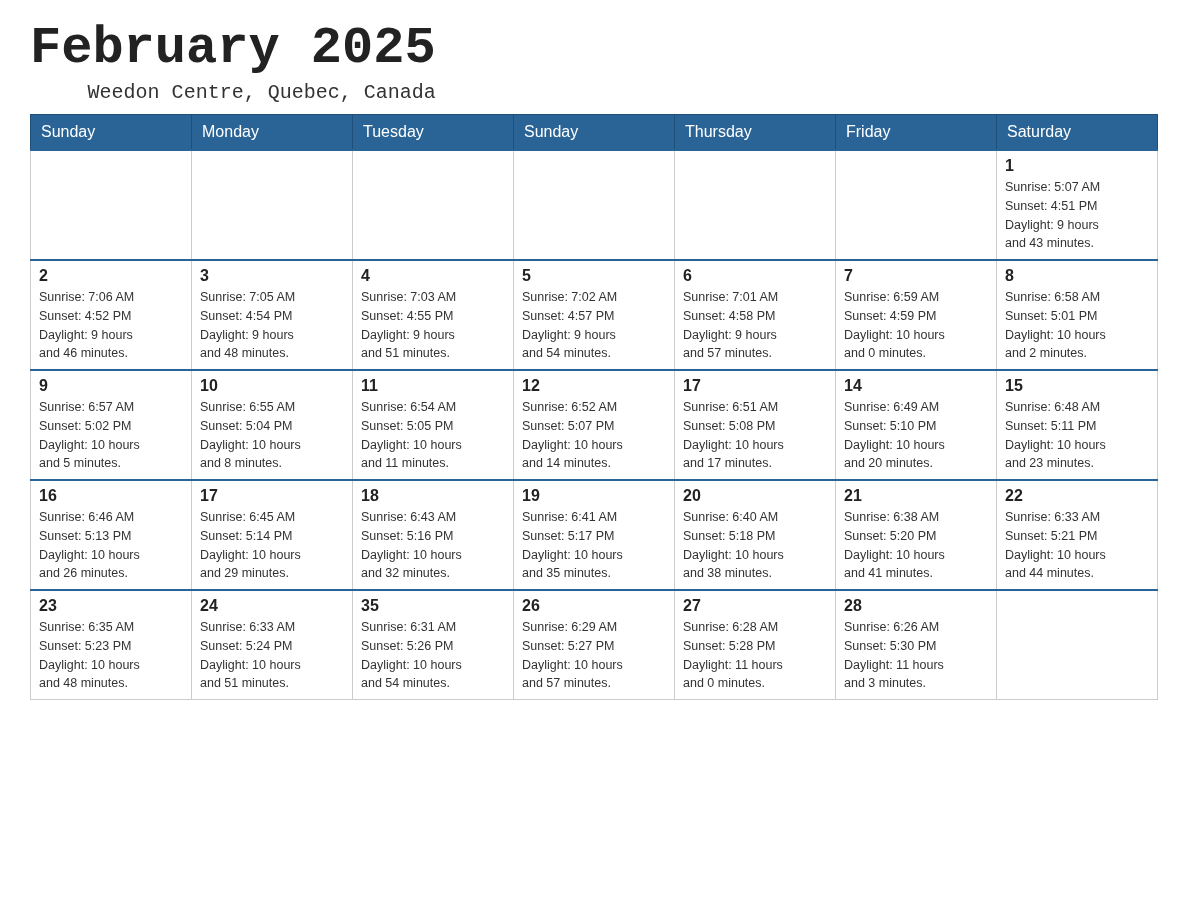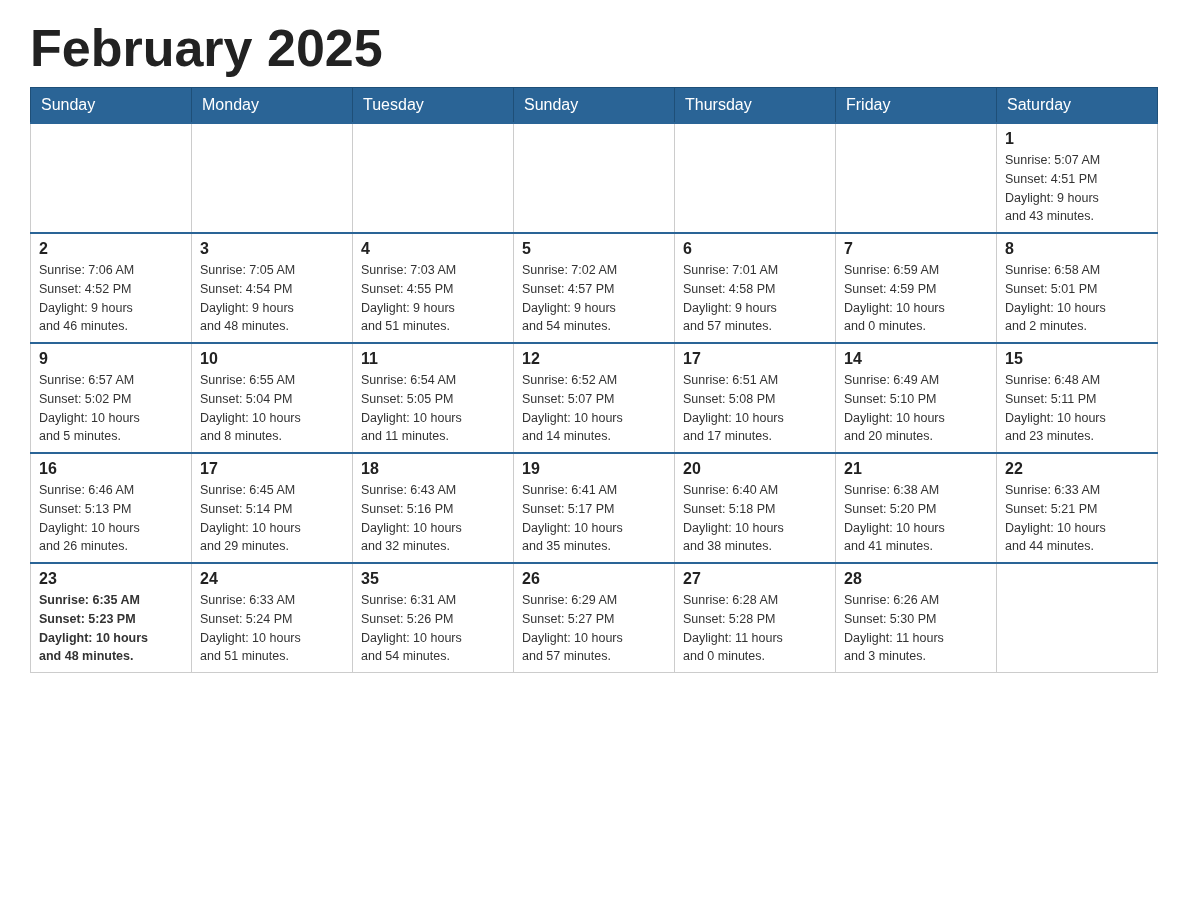--- a/index.html
+++ b/index.html
@@ -28,20 +28,21 @@
       letter-spacing: -0.5px;
     }
     .logo-blue {
       font-size: 28px;
       font-weight: bold;
       color: #1a7abf;
       letter-spacing: -0.5px;
     }
     .title-block {
       text-align: right;
+      font-family: Liberation Mono, monospace;
     }
     .month-title {
       font-size: 52px;
       font-weight: bold;
       color: #222;
       line-height: 1.1;
     }
     .location {
       font-size: 20px;
       color: #333;
@@ -96,20 +97,21 @@
       display: flex;
       align-items: center;
     }
   </style>
 </head>
 <body>
 
 <div class="header">
   <div class="title-block">
     <div class="month-title">February 2025</div>
+    <div class="location">Weedon Centre, Quebec, Canada</div>
   </div>
 </div>
 
 <table class="calendar">
   <thead>
     <tr>
       <th>Sunday</th>
       <th>Monday</th>
       <th>Tuesday</th>
       <th>Sunday</th>
@@ -283,21 +285,21 @@
           <span class="day-number">22</span>
           <div class="day-info" style="white-space: pre-line;">Sunrise: 6:33 AM
 Sunset: 5:21 PM
 Daylight: 10 hours
 and 44 minutes.</div>
         </td>
       </tr>
       <tr>
         <td>
           <span class="day-number">23</span>
-          <div class="day-info" style="white-space: pre-line; font-weight: bold;">Sunrise: 6:35 AM
+          <div class="day-info" style="white-space: pre-line;">Sunrise: 6:35 AM
 Sunset: 5:23 PM
 Daylight: 10 hours
 and 48 minutes.</div>
         </td>
         <td>
           <span class="day-number">24</span>
           <div class="day-info" style="white-space: pre-line;">Sunrise: 6:33 AM
 Sunset: 5:24 PM
 Daylight: 10 hours
 and 51 minutes.</div>

